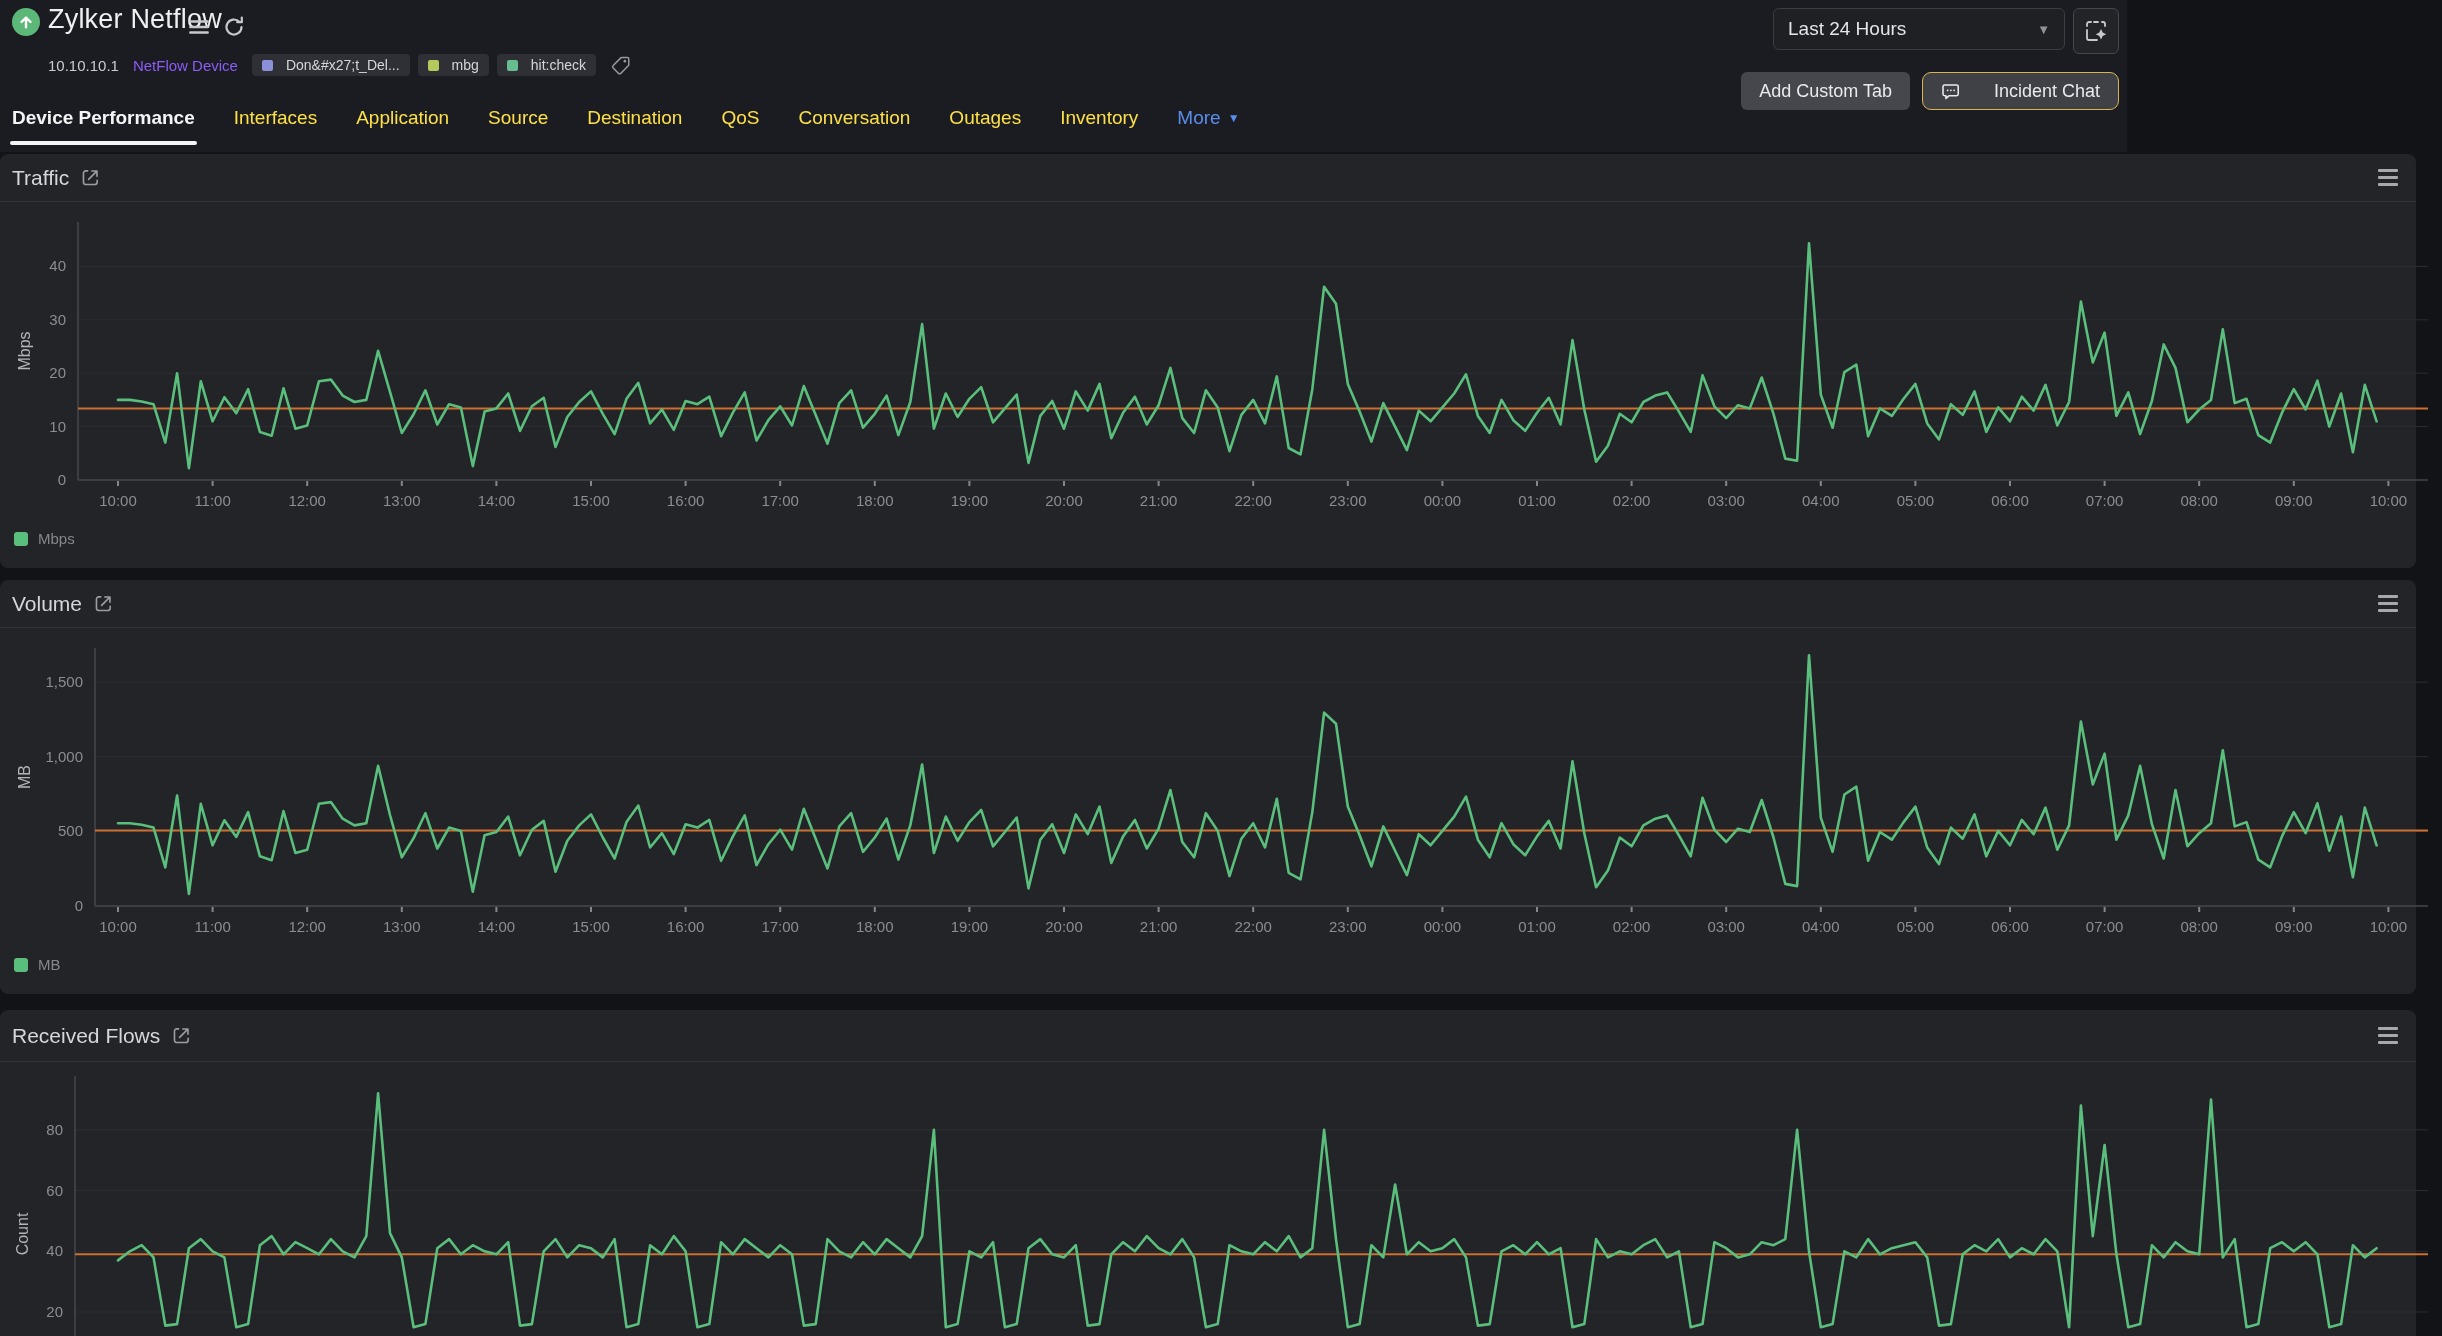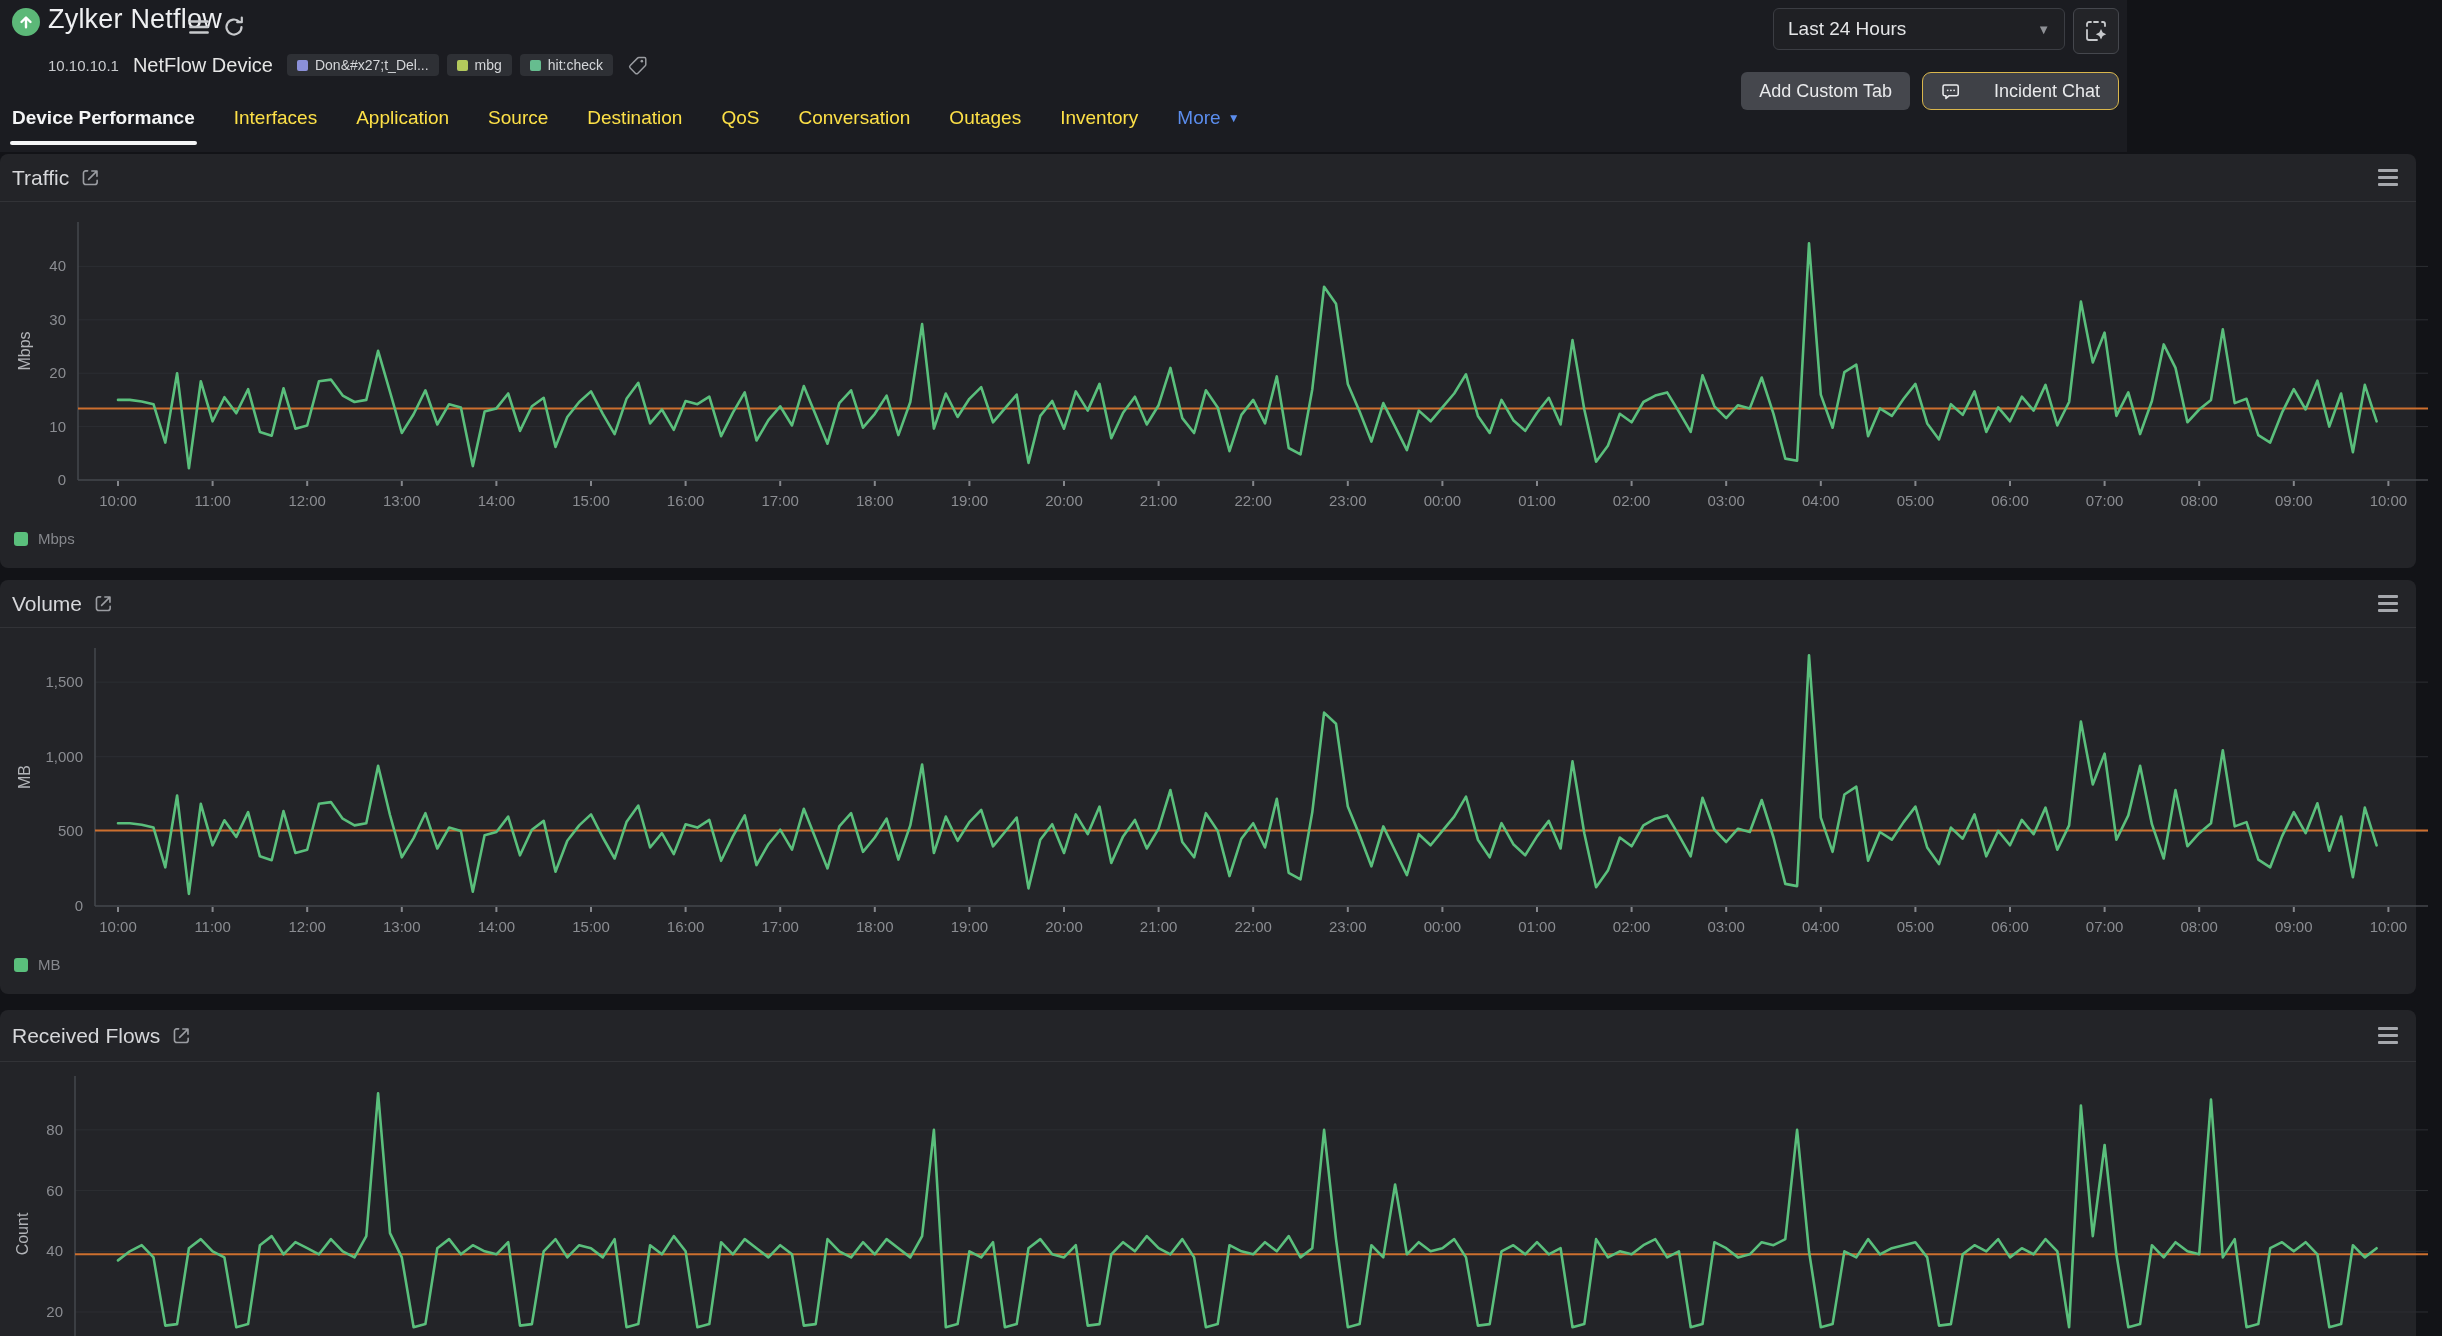--- a/index.html
+++ b/index.html
@@ -10,23 +10,23 @@
     -webkit-font-smoothing:antialiased;
   }
   
   .header{position:absolute;left:0;top:0;width:2127px;height:152px;background:#1b1c21;}
   .status-circle{position:absolute;left:12px;top:8px;width:28px;height:28px;border-radius:50%;
     display:flex;align-items:center;justify-content:center;}
   .app-title{position:absolute;left:48px;top:4px;font-size:27px;font-weight:500;color:#eff0f2;letter-spacing:.2px;}
   .hdr-ic{position:absolute;top:14px;cursor:pointer;}
   .meta-row{position:absolute;left:48px;top:52px;height:26px;display:flex;align-items:center;gap:14px;}
   .ip{font-size:15px;color:#c9cbce;text-align:right;}
-  .devlink{font-size:20px;color:#e5e5e5;cursor:pointer;}
+  .devlink{font-size:15px;color:#8b5cf6;cursor:pointer;}
   .chips{display:flex;align-items:center;gap:8px;}
-  .chip{display:flex;align-items:center;gap:7px;background:#2e3035;border-radius:4px;
+  .chip{display:flex;align-items:center;gap:13px;background:#2e3035;border-radius:4px;
     padding:3px 10px;font-size:14px;color:#d4d6d9;white-space:nowrap;}
   .chip .sq{width:11px;height:11px;border-radius:2px;display:inline-block;}
   
   .range-select{position:absolute;right:62px;top:8px;width:292px;height:42px;background:#1f2024;
     border:1px solid #3b3d43;border-radius:6px;display:flex;align-items:center;justify-content:space-between;
     padding:0 14px;font-size:19px;color:#e4e5e7;cursor:pointer;box-sizing:border-box;}
   .range-select .car{font-size:13px;color:#8f9196;}
   .popout-btn{position:absolute;right:8px;top:8px;width:44px;height:44px;background:#232428;
     border:1px solid #45474d;border-radius:6px;display:flex;align-items:center;justify-content:center;cursor:pointer;}
   .btn-row-right{position:absolute;right:8px;top:72px;display:flex;gap:12px;}

